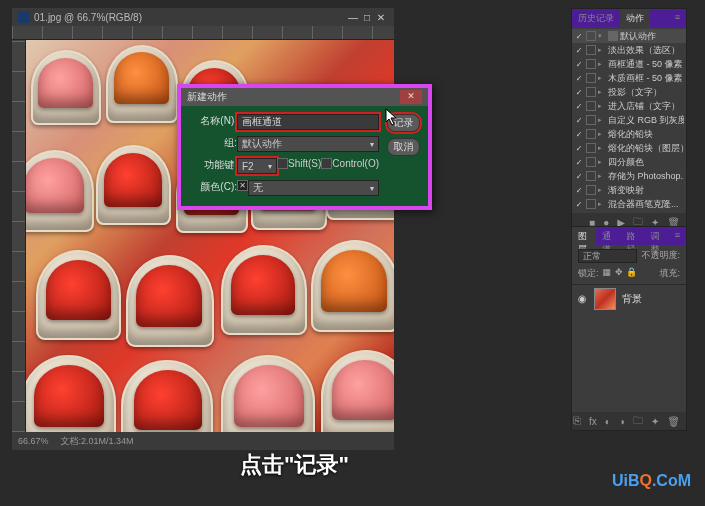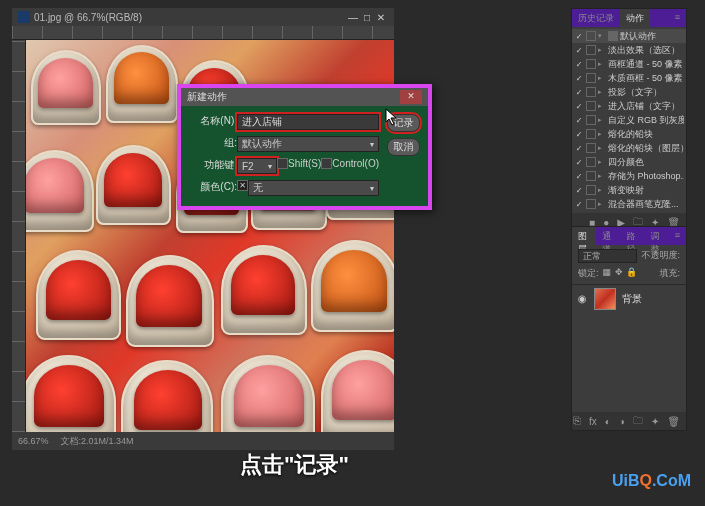--- a/index.html
+++ b/index.html
@@ -123,21 +123,21 @@
   <div class="dlg-title">
     <span>新建动作</span>
     <span class="spacer"></span>
     <span class="dlg-close">✕</span>
   </div>
   <div class="dlg-body">
     <div class="dlg-form">
       <div class="row">
         <label>名称(N):</label>
         <div class="field hl" style="flex:1">
-            <span>进入店铺</span>
+            <span>画框通道</span>
           </div>
       </div>
       <div class="row">
         <label>组:</label>
         <div class="dd" style="flex:1">
             <span>默认动作</span>
           </div>
       </div>
       <div class="row">
         <label>功能键:</label>

